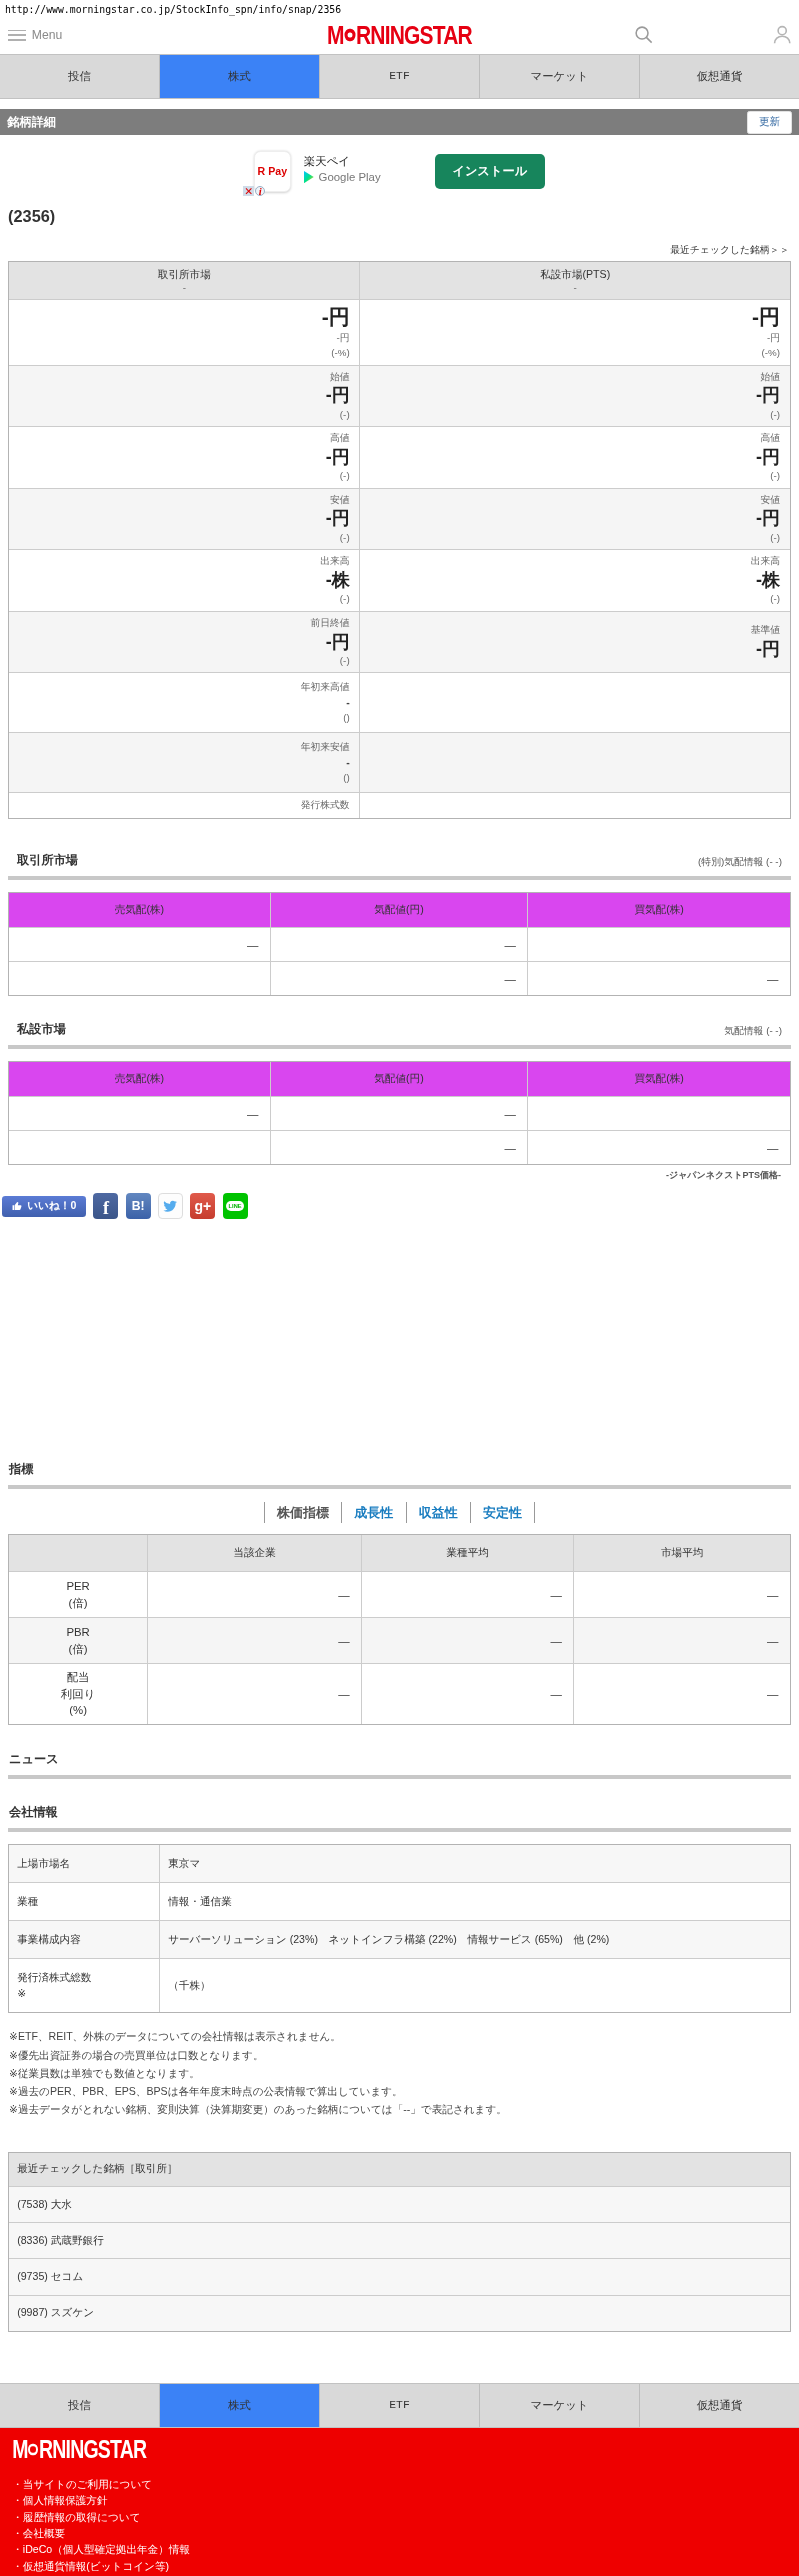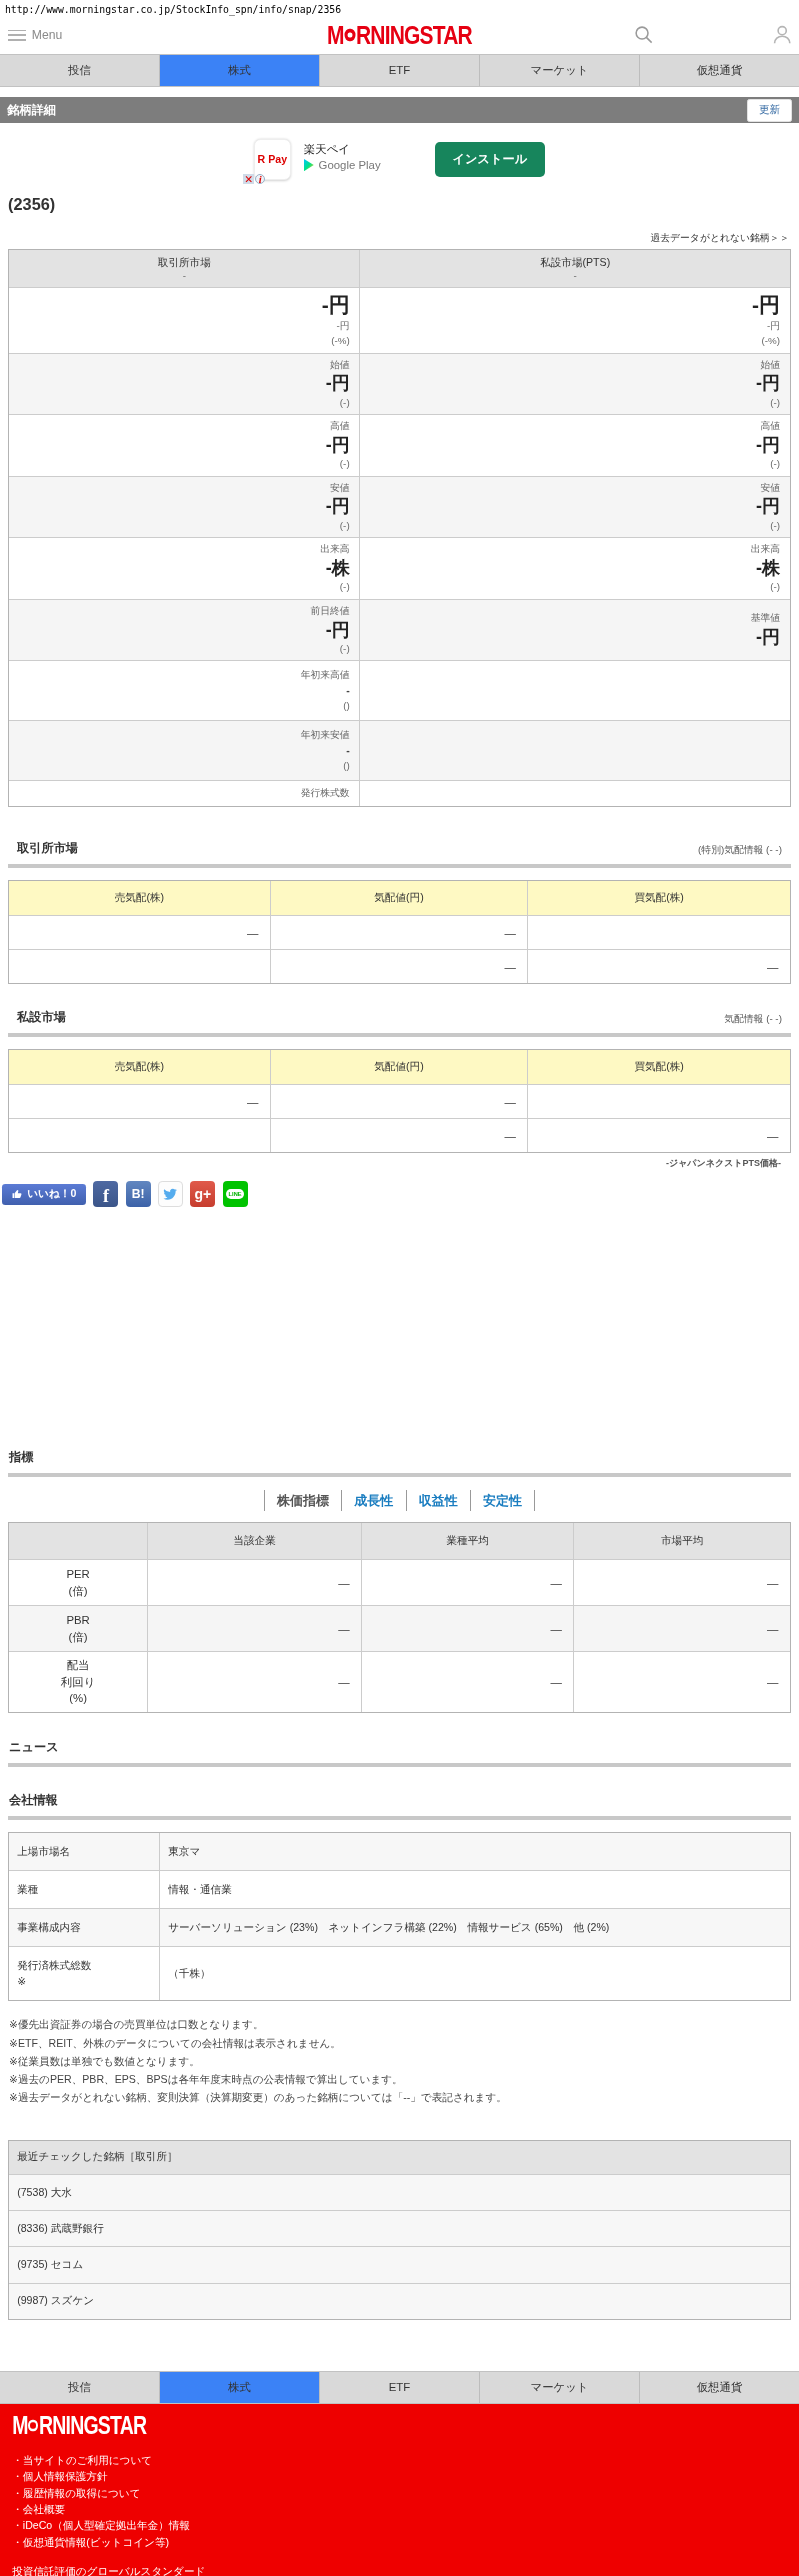--- a/index.html
+++ b/index.html
@@ -16,21 +16,21 @@
   .menu-btn { display:flex; align-items:center; gap:5.7px; color:#8a8a8a; font-size:12.2px; cursor:pointer; }
   .hamburger { display:inline-block; }
   .hamburger i { display:block; width:18px; height:1.6px; background:#b0b0b0; margin:3.3px 0; }
   .logo { position:absolute; left:50%; transform:translateX(-50%); display:inline-flex; align-items:center; }
   .logo-text { color:#e60012; font-weight:bold; font-size:21px; letter-spacing:-0.8px; display:inline-flex; align-items:center; transform:scaleY(1.25); }
   .logo-ring { width:10.6px; height:10.6px; border:3.3px solid #e60012; border-radius:50%; display:inline-block; margin:0 0.8px; }
   .hdr-search { position:absolute; left:632px; top:6.5px; cursor:pointer; }
   .hdr-user { position:absolute; right:4.9px; top:5.7px; cursor:pointer; }
 
   
-  .tabbar { display:flex; height:33px; background:#d9d9d9; border-top:0.8px solid #c2c2c2; border-bottom:0.8px solid #c2c2c2; }
+  .tabbar { display:flex; height:45px; background:#d9d9d9; border-top:0.8px solid #c2c2c2; border-bottom:0.8px solid #c2c2c2;font-family:Liberation Mono, monospace; }
   .tab { flex:1; display:flex; align-items:center; justify-content:center; font-size:11.4px; color:#333; background:#d9d9d9; border-right:0.8px solid #bdbdbd; cursor:pointer; }
   .tab:last-child { border-right:none; }
   .tab.active { background:#3b82f6; }
 
   
   .section-bar { margin-top:10.6px; height:26px; background:#7d7d7d; color:#fff; display:flex; align-items:center; justify-content:space-between; padding:0 7.3px; font-weight:bold; font-size:12.2px; }
   .refresh-btn { background:#fff; color:#3a6ea5; font-weight:normal; font-size:10.6px; padding:3.3px 10.6px; border-radius:2.4px; border:0.8px solid #e2e2e2; cursor:pointer; }
 
   
   .ad { display:flex; align-items:flex-start; justify-content:center; gap:13px; margin:15.4px 0 9.8px; height:47px; }
@@ -72,21 +72,21 @@
   .sect { display:flex; justify-content:space-between; align-items:flex-end; padding:0 9px; font-size:12.2px; font-weight:bold; color:#333; }
   .sect .rnote { font-size:9.8px; font-weight:normal; color:#555; }
   .divider { height:4.1px; background:#c8c8c8; margin:7.3px 8.1px 12.2px; }
 
   
   .btable { border:0.8px solid #b3b3b3; }
   .brow { display:grid; grid-template-columns:33.5% 33% 33.5%; border-top:0.8px solid #ccc; }
   .brow:first-child { border-top:none; }
   .bcell { border-right:0.8px solid #ccc; display:flex; align-items:center; justify-content:flex-end; padding:0 11.4px; font-size:11.4px; color:#333; min-height:33px; }
   .bcell:last-child { border-right:none; }
-  .bhead .bcell { background:#fef9c3; justify-content:center; font-size:10.6px; min-height:30px; padding:10px; }
+  .bhead .bcell { background:#d946ef; justify-content:center; font-size:10.6px; min-height:30px; padding:10px; }
   .bfoot { text-align:right; font-size:9px; color:#555; padding:3.3px 9.8px 0;font-weight:bold; }
 
   
   .social { display:flex; align-items:center; gap:7.3px; padding:0 2px; margin-top:11px; height:27px; }
   .like-btn { display:inline-flex; align-items:center; gap:4.9px; background:linear-gradient(#5b7bd5,#4060ae); color:#fff; font-size:10.6px; font-weight:bold; border-radius:3.3px; padding:4.1px 9.8px; height:21px; cursor:pointer; }
   .sicon { width:25px; height:26px; border-radius:4.1px; display:flex; align-items:center; justify-content:center; color:#fff; font-weight:bold; cursor:pointer; }
   .fb { background:linear-gradient(#4e69a2,#3b5589); font-family:"Liberation Serif",serif; font-size:18px; align-items:flex-end; }
   .hb { background:linear-gradient(#6287c0,#3c62a8); font-size:12.2px; }
   .tw { background:#fdfdfd; border:0.8px solid #ddd; }
   .gp { background:linear-gradient(#e05a4b,#c63d2e); font-size:14px; }
@@ -202,21 +202,21 @@
           </defs>
           <polygon points="0,0 0,15 12,7.5" fill="url(#gp)"></polygon>
         </svg>
       <span>Google Play</span>
     </span>
   </div>
   <button class="install-btn">インストール</button>
 </div>
 
 <div class="stock-title">(2356)</div>
-<div class="chart-link">過去データがとれない銘柄＞＞</div>
+<div class="chart-link">最近チェックした銘柄＞＞</div>
 
 <div class="wrap">
 
   <div class="qtable">
     <div class="qrow qhead">
       <div class="qcell l">
         <span class="ht">取引所市場</span>
         <span class="hs">-</span>
       </div>
       <div class="qcell">
@@ -463,22 +463,22 @@
   <div class="crow">
     <div class="ccell l">
       <span>発行済株式総数</span><br>
       <span>※</span>
     </div>
     <div class="ccell" style="display:flex;align-items:center">（千株）</div>
   </div>
 </div>
 
 <div class="notes">
+  <div>※ETF、REIT、外株のデータについての会社情報は表示されません。</div>
   <div>※優先出資証券の場合の売買単位は口数となります。</div>
-  <div>※ETF、REIT、外株のデータについての会社情報は表示されません。</div>
   <div>※従業員数は単独でも数値となります。</div>
   <div>※過去のPER、PBR、EPS、BPSは各年年度末時点の公表情報で算出しています。</div>
   <div>※過去データがとれない銘柄、変則決算（決算期変更）のあった銘柄については「--」で表記されます。</div>
 </div>
 
 <div class="recent">
   <div class="recent-head">最近チェックした銘柄［取引所］</div>
   <div class="recent-item">(7538) 大水</div>
   <div class="recent-item">(8336) 武蔵野銀行</div>
   <div class="recent-item">(9735) セコム</div>

